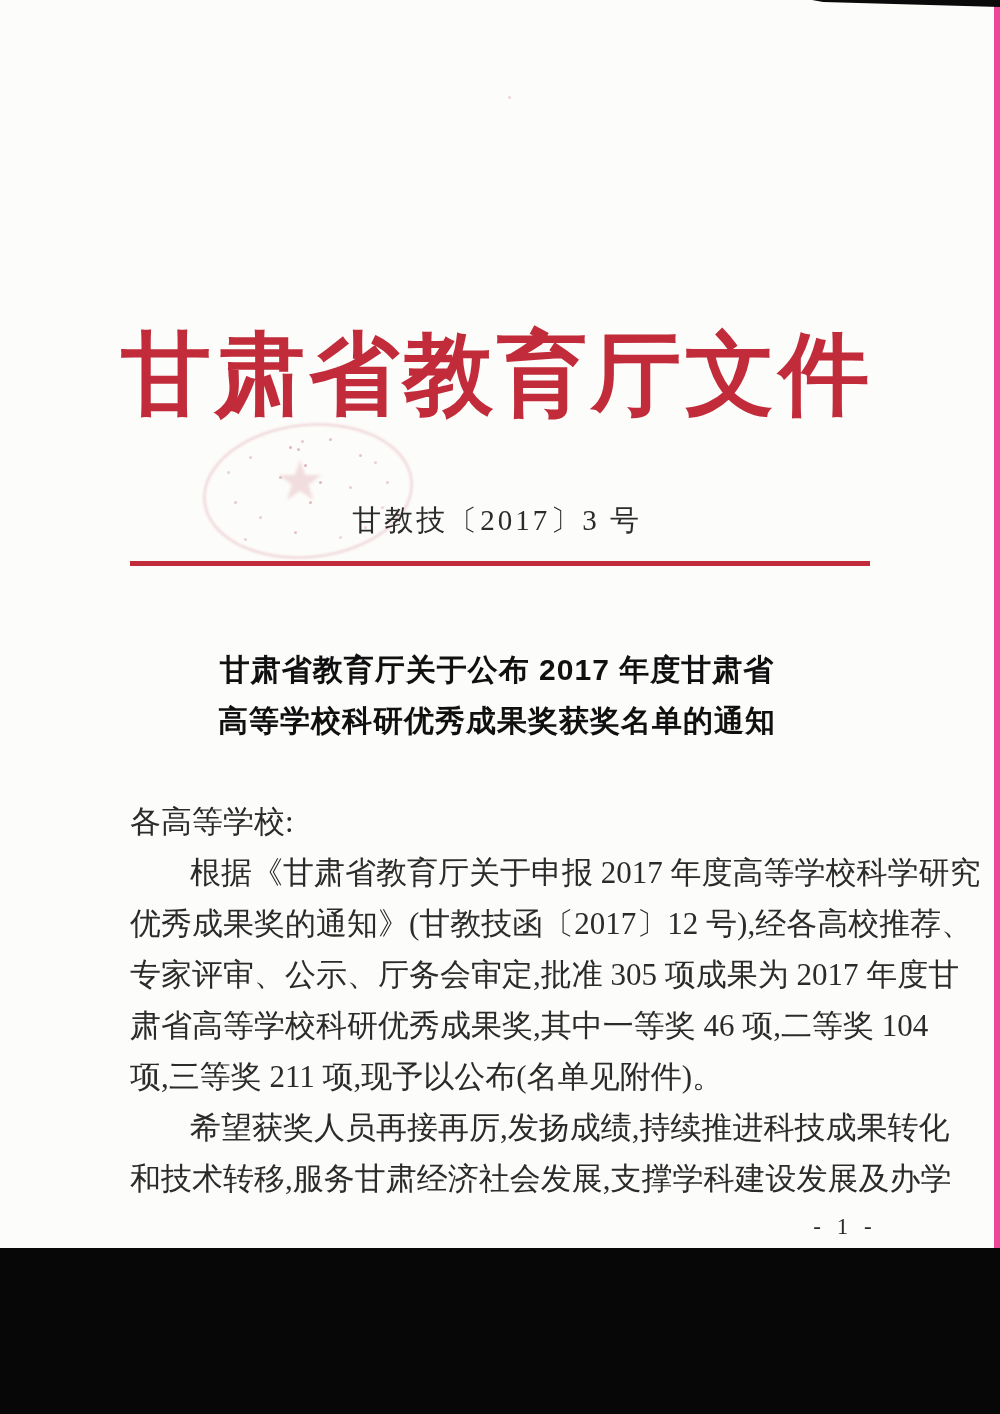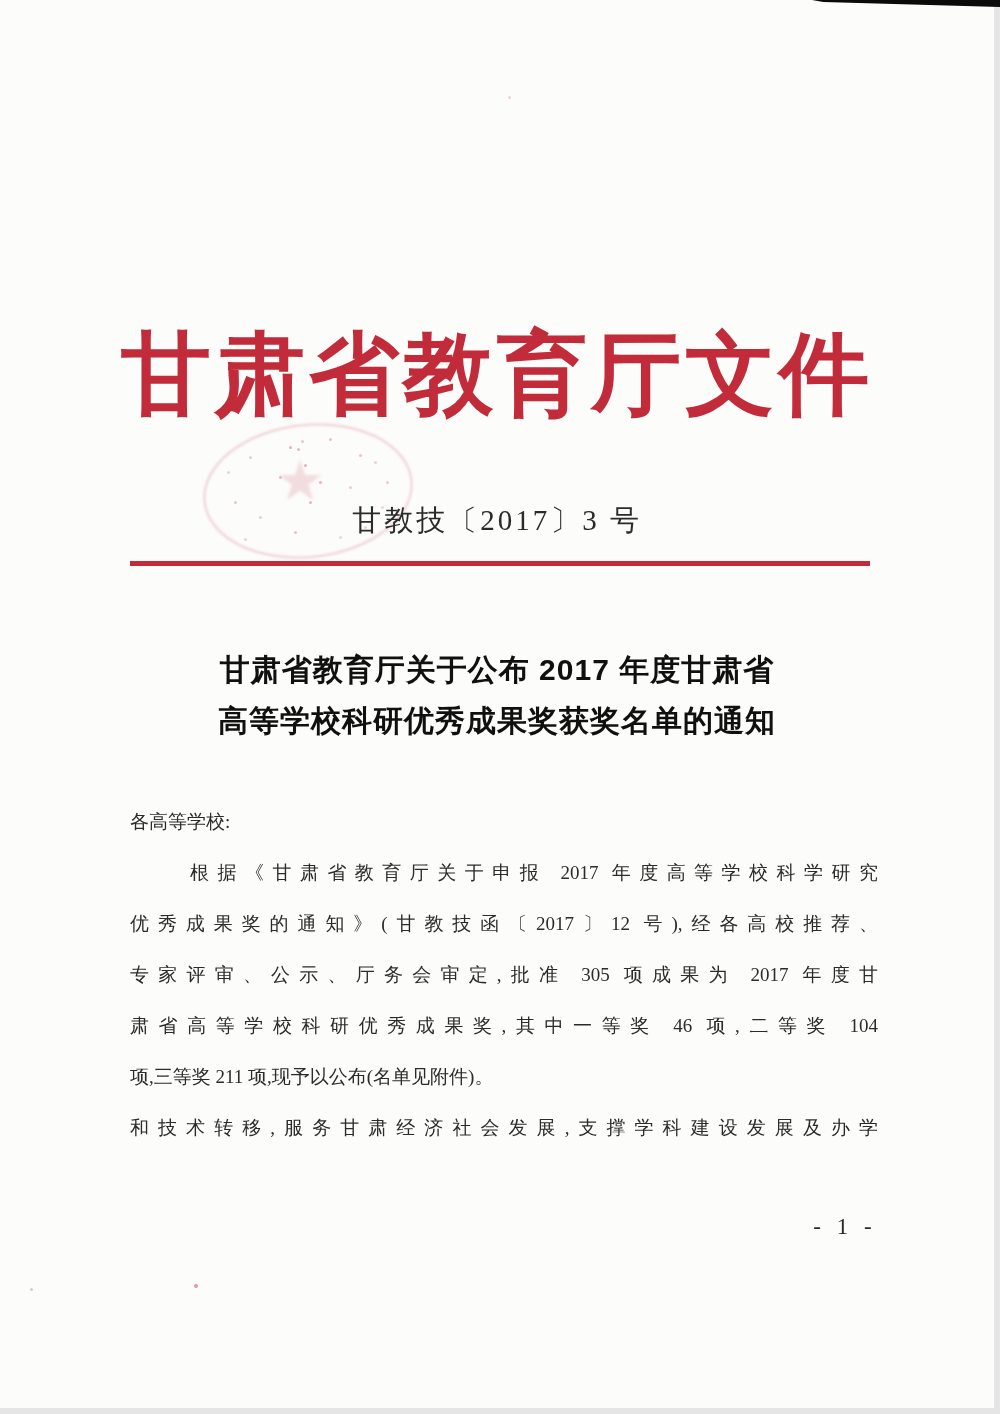--- a/index.html
+++ b/index.html
@@ -1,16 +1,16 @@
 <!DOCTYPE html>
 <html><head>
 <meta charset="utf-8">
 <style>
   html,body{margin:0;padding:0;background:#070707;}
-  .canvas{position:relative;width:1000px;height:1414px;background:#e5e5e5;overflow:hidden;
+  .canvas{position:relative;width:1000px;height:1248px;background:#ec4899;overflow:hidden;
           font-family:"Liberation Serif", serif;}
   .paper{position:absolute;left:0;top:0;width:994px;height:1408px;background:#fcfcfa;}
   
   .edge-wedge{position:absolute;left:812px;top:0;width:188px;height:7px;background:#0a0a0a;
               clip-path:polygon(0 0,100% 0,100% 100%,6% 28%);}
   
   .stamp{position:absolute;left:203px;top:424px;width:212px;height:136px;pointer-events:none;}
   .stamp-ring{position:absolute;left:0;top:0;width:206px;height:130px;border-radius:50%;
               border:2px solid rgba(189,52,72,0.22);filter:blur(0.8px);transform:rotate(-6deg);}
   .stamp-star{position:absolute;left:72px;top:24px;font-size:56px;color:rgba(178,38,58,0.14);
@@ -29,21 +29,21 @@
       -45px 92px 0 rgba(170,40,60,.20), 12px -6px 0 rgba(170,40,60,.24);}
   .header{position:absolute;left:0;top:320px;width:994px;margin:0;line-height:110px;
           font-size:90px;font-weight:bold;letter-spacing:4px;text-align:center;
           color:#c22c3a;font-family:"Liberation Serif", serif;}
   .doc-number{position:absolute;left:0;top:500px;width:994px;line-height:40px;text-align:center;
           font-size:29px;letter-spacing:3px;color:#2b2b2b;}
   .red-line{position:absolute;left:130px;top:561px;width:740px;height:5px;background:#c22c3a;}
   .title{position:absolute;left:0;top:644px;width:994px;text-align:center;line-height:51px;
          font-size:30px;font-weight:bold;letter-spacing:1px;color:#101010;
          font-family:"Liberation Sans", sans-serif;}
-  .body{position:absolute;left:130px;top:796px;width:748px;font-size:19px;line-height:51px;
+  .body{position:absolute;left:130px;top:796px;width:748px;font-size:31px;line-height:51px;
         color:#2b2b2b;}
   .body-line{white-space:nowrap;}
   .just{text-align:justify;text-align-last:justify;}
   .indent{padding-left:60px;}
   .page-number{position:absolute;left:780px;top:1212px;width:130px;line-height:30px;
          text-align:center;font-size:23px;letter-spacing:5px;color:#2b2b2b;}
   .speck{position:absolute;border-radius:50%;}
   .speck-a{left:194px;top:1284px;width:4px;height:4px;background:rgba(200,90,100,.6);}
   .speck-b{left:30px;top:1288px;width:3px;height:3px;background:rgba(160,160,160,.5);}
   .speck-c{left:508px;top:96px;width:3px;height:3px;background:rgba(210,150,150,.4);}
@@ -71,20 +71,21 @@
       <div>高等学校科研优秀成果奖获奖名单的通知</div>
     </div>
 
     <div class="body">
       <div class="body-line">各高等学校:</div>
       <div class="body-line just indent">根据《甘肃省教育厅关于申报 2017 年度高等学校科学研究</div>
       <div class="body-line just">优秀成果奖的通知》(甘教技函〔2017〕12 号),经各高校推荐、</div>
       <div class="body-line just">专家评审、公示、厅务会审定,批准 305 项成果为 2017 年度甘</div>
       <div class="body-line just">肃省高等学校科研优秀成果奖,其中一等奖 46 项,二等奖 104</div>
       <div class="body-line">项,三等奖 211 项,现予以公布(名单见附件)。</div>
+      <div class="body-line just indent">希望获奖人员再接再厉,发扬成绩,持续推进科技成果转化</div>
       <div class="body-line just">和技术转移,服务甘肃经济社会发展,支撑学科建设发展及办学</div>
     </div>
 
     <div class="page-number">- 1 -</div>
 
     <div class="speck speck-a"></div>
     <div class="speck speck-b"></div>
     <div class="speck speck-c"></div>
   </div>
 

